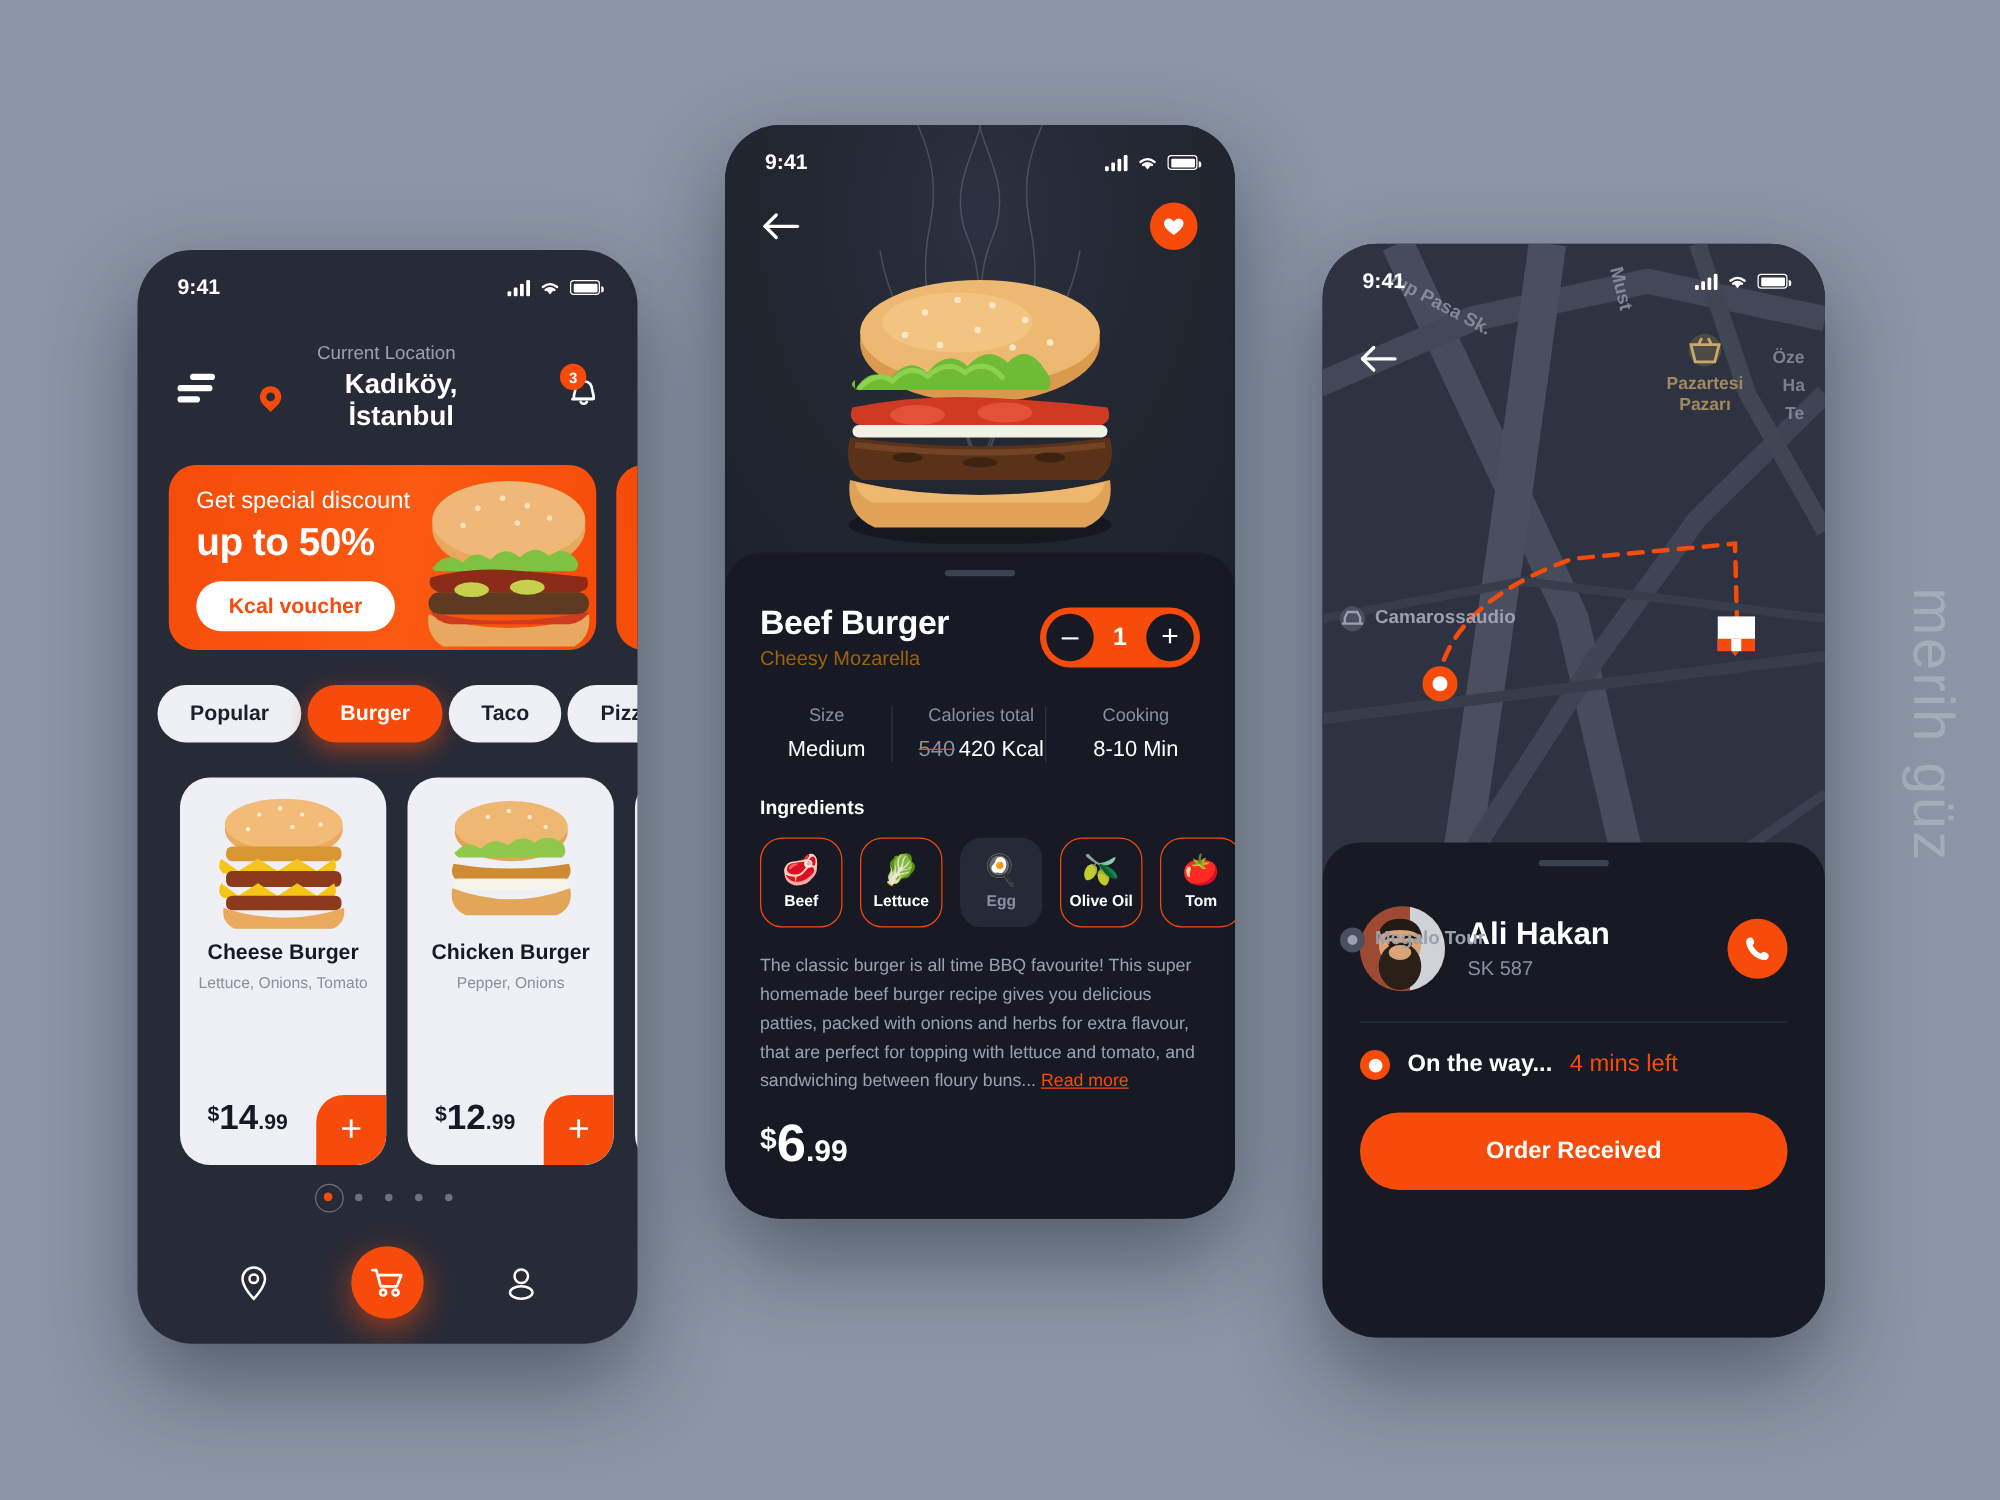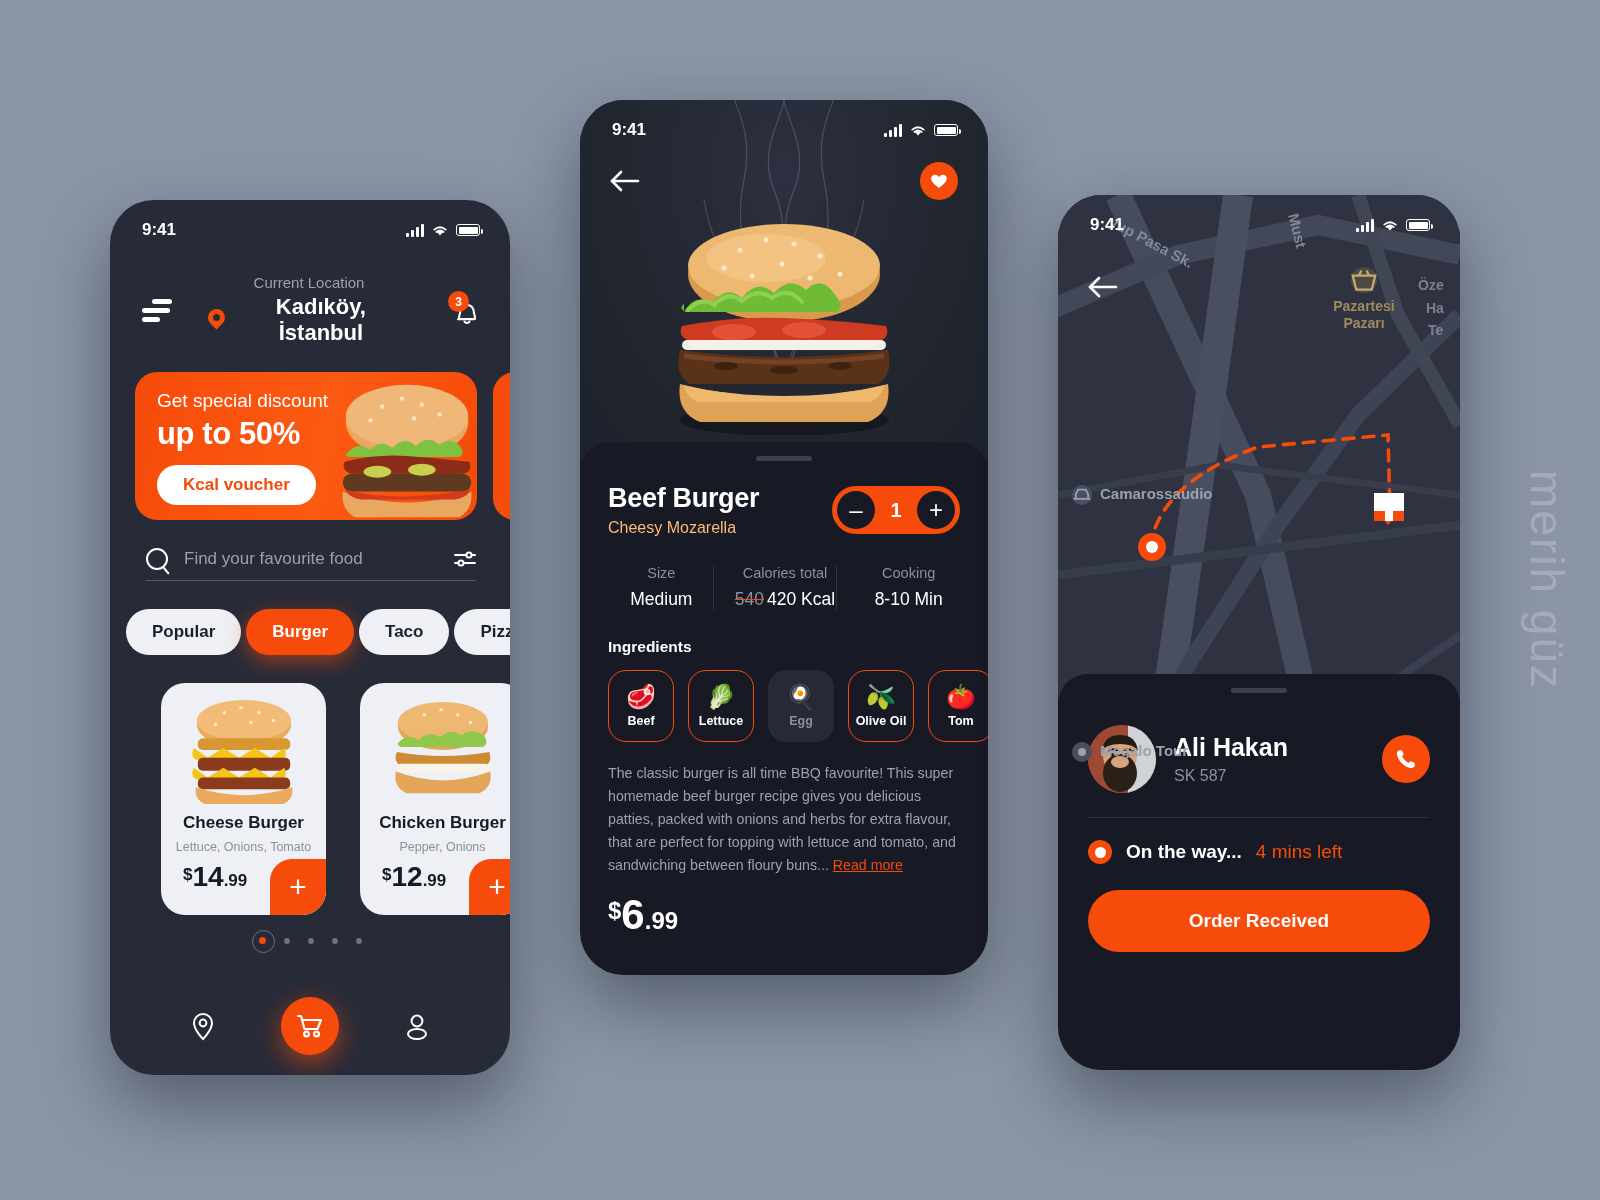--- a/index.html
+++ b/index.html
@@ -112,22 +112,22 @@
 
   .chips { display:flex; gap:5px; padding: 28px 0 0 16px; }
   .chip {
     background:#eef0f6; color:#1d202b; font-size:17px; font-weight:bold;
     padding:13px 26px; border-radius:26px; white-space:nowrap; cursor:pointer; flex-shrink:0;
   }
   .chip.active { background:#f64b0a; color:#fff; box-shadow: 0 6px 20px rgba(246,75,10,0.55); }
 
   .cards { display:flex; gap:17px; padding: 28px 0 0 34px; }
   .fcard {
-    width:165px; min-width:165px; height:232px; background:#eef0f6; border-radius:24px;
-    position:relative; overflow:hidden; cursor:pointer; flex-shrink:0;margin-left:17px;
+    width:165px; min-width:165px; height:310px; background:#eef0f6; border-radius:24px;
+    position:relative; overflow:hidden; cursor:pointer; flex-shrink:0;
   }
   .fcard-img { height:128px; display:flex; align-items:center; justify-content:center; padding-top:6px;}
   .fcard-img svg { width:128px; height:110px;}
   .fcard-name { text-align:center; color:#171a24; font-size:17px; font-weight:bold; margin-top:2px;}
   .fcard-sub { text-align:center; color:#8a8f9c; font-size:12.5px; margin-top:7px;}
   .fcard-price { position:absolute; left:22px; bottom:22px; color:#171a24; font-weight:bold;}
   .fcard-price .cur { font-size:17px; vertical-align:6px;}
   .fcard-price .int { font-size:28px;}
   .fcard-price .dec { font-size:17px;}
   .fcard-add {
@@ -171,21 +171,21 @@
   .fav-btn { width:38px;height:38px;border-radius:50%;background:#f64b0a;
     display:flex;align-items:center;justify-content:center; cursor:pointer;}
 
   .sheet {
     position:absolute; left:0; right:0; top:342px; bottom:0;
     background:#171a25; border-radius:30px 30px 44px 44px; padding: 0 28px;
   }
   .grabber { width:56px;height:5px;border-radius:4px;background:#3c4050;margin:14px auto 0;}
   .det-title-row { display:flex; align-items:center; justify-content:space-between; margin-top:22px;}
   .det-title { color:#fff; font-size:27px; font-weight:bold; letter-spacing:-0.3px;}
-  .det-sub { color:#fdba74; font-size:16px; margin-top:5px;}
+  .det-sub { color:#a16207; font-size:16px; margin-top:5px;}
   .stepper {
     display:flex; align-items:center; gap:4px; background:#f64b0a; border-radius:30px; padding:5px;
   }
   .step-btn { width:38px;height:38px;border-radius:50%;background:#171a25;
     display:flex;align-items:center;justify-content:center;color:#fff;font-size:24px;
     font-weight:300; cursor:pointer; line-height:1;}
   .step-val { color:#fff; font-size:20px; font-weight:bold; width:34px; text-align:center;}
 
   .facts { display:flex; margin-top:28px; }
   .fact { flex:1; padding-left:2px;text-align:center; }
@@ -334,32 +334,20 @@
           </svg>
         </div>
       </div>
       <div class="banner banner-2">
         
         
         
       </div>
     </div>
 
-    <div class="search-row">
-      <span class="mag"></span>
-      <input class="search-input" placeholder="Find your favourite food" style="">
-      <svg class="filter-ic" viewBox="0 0 22 18">
-        <line x1="1" y1="5" x2="12" y2="5" stroke="#fff" stroke-width="2" stroke-linecap="round"></line>
-        <line x1="18" y1="5" x2="21" y2="5" stroke="#fff" stroke-width="2" stroke-linecap="round"></line>
-        <circle cx="15" cy="5" r="2.6" fill="none" stroke="#fff" stroke-width="2"></circle>
-        <line x1="10" y1="13" x2="21" y2="13" stroke="#fff" stroke-width="2" stroke-linecap="round"></line>
-        <line x1="1" y1="13" x2="4" y2="13" stroke="#fff" stroke-width="2" stroke-linecap="round"></line>
-        <circle cx="7" cy="13" r="2.6" fill="none" stroke="#fff" stroke-width="2"></circle>
-      </svg>
-    </div>
 
     <div class="chips">
       <div class="chip">Popular</div>
       <div class="chip active">Burger</div>
       <div class="chip">Taco</div>
       <div class="chip">Pizza</div>
     </div>
 
     <div class="cards">
       <div class="fcard">

